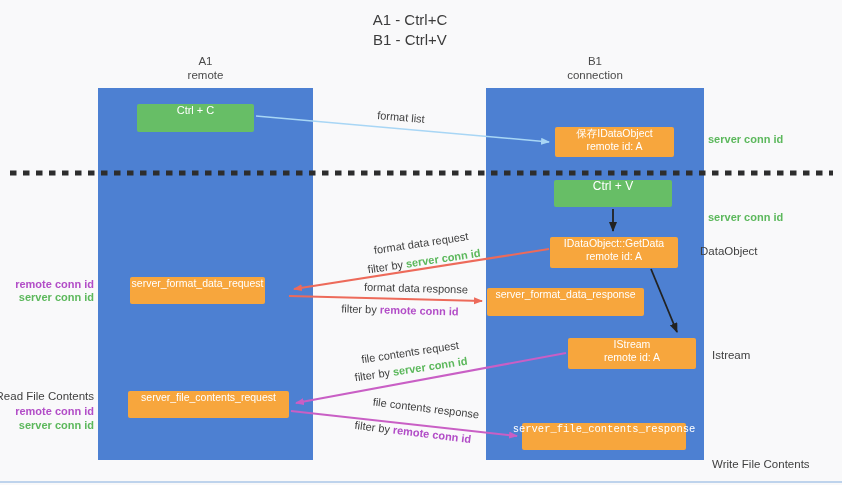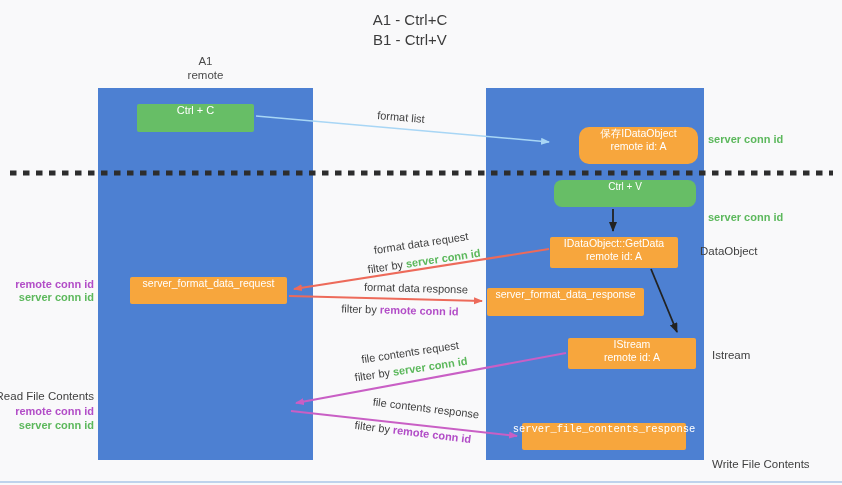--- a/index.html
+++ b/index.html
@@ -60,20 +60,24 @@
 
   <div class="title">
     <div>A1 - Ctrl+C</div>
     <div>B1 - Ctrl+V</div>
   </div>
 
   <div class="col-header" style="left:98px;width:215px;">
     <div>A1</div>
     <div>remote</div>
   </div>
+  <div class="col-header" style="left:486px;width:218px;">
+    <div>B1</div>
+    <div>connection</div>
+  </div>
 
   <div class="lifeline" style="left:98px;width:215px;"></div>
   <div class="lifeline" style="left:486px;width:218px;"></div>
 
   <div class="bottom-strip"></div>
 
   <svg class="overlay" width="842" height="485" viewBox="0 0 842 485">
     <defs>
       <marker id="mk-blue" markerUnits="userSpaceOnUse" markerWidth="10" markerHeight="8" refX="8" refY="3.5" orient="auto">
         <path d="M0,0 L9,3.5 L0,7 Z" class="fl-blue"></path>
@@ -103,47 +107,50 @@
 
     <line x1="566" y1="353" x2="296" y2="403" class="st-magenta" stroke-width="2" marker-end="url(#mk-magenta)"></line>
 
     <line x1="291" y1="411" x2="517" y2="436" class="st-magenta" stroke-width="2" marker-end="url(#mk-magenta)"></line>
   </svg>
 
   <div class="node green" style="left:137px;top:104px;width:117px;height:28px;font-size:11px;">
     <div>Ctrl + C</div>
   </div>
 
-  <div class="node orange" style="left:579px;top:127px;width:119px;height:37px;border-radius:10px;">
+  <div class="node orange" style="left:555px;top:127px;width:119px;height:30px;">
     <div>保存IDataObject</div>
     <div>remote id: A</div>
   </div>
 
-  <div class="node green" style="left:554px;top:180px;width:142px;height:27px;font-size:10px;border-radius:8px;">
+  <div class="node green" style="left:554px;top:180px;width:118px;height:27px;font-size:12px;">
     <div>Ctrl + V</div>
   </div>
 
   <div class="node orange" style="left:550px;top:237px;width:128px;height:31px;">
     <div>IDataObject::GetData</div>
     <div>remote id: A</div>
   </div>
 
-  <div class="node orange" style="left:130px;top:277px;width:157px;height:27px;">
+  <div class="node orange" style="left:130px;top:277px;width:135px;height:27px;">
     <div>server_format_data_request</div>
   </div>
 
   <div class="node orange" style="left:487px;top:288px;width:157px;height:28px;">
     <div>server_format_data_response</div>
   </div>
 
   <div class="node orange" style="left:568px;top:338px;width:128px;height:31px;">
     <div>IStream</div>
     <div>remote id: A</div>
   </div>
 
+  <div class="node orange" style="left:128px;top:391px;width:161px;height:27px;">
+    <div>server_file_contents_request</div>
+  </div>
 
   <div class="node orange" style="left:522px;top:423px;width:164px;height:27px;font-family:Liberation Mono, monospace;">
     <div>server_file_contents_response</div>
   </div>
 
   <div class="elabel" style="left:401px;top:117px;transform:translate(-50%,-50%) rotate(5deg);">
     <span>format list</span>
   </div>
 
   <div class="elabel" style="left:421px;top:243px;transform:translate(-50%,-50%) rotate(-8.5deg);">

